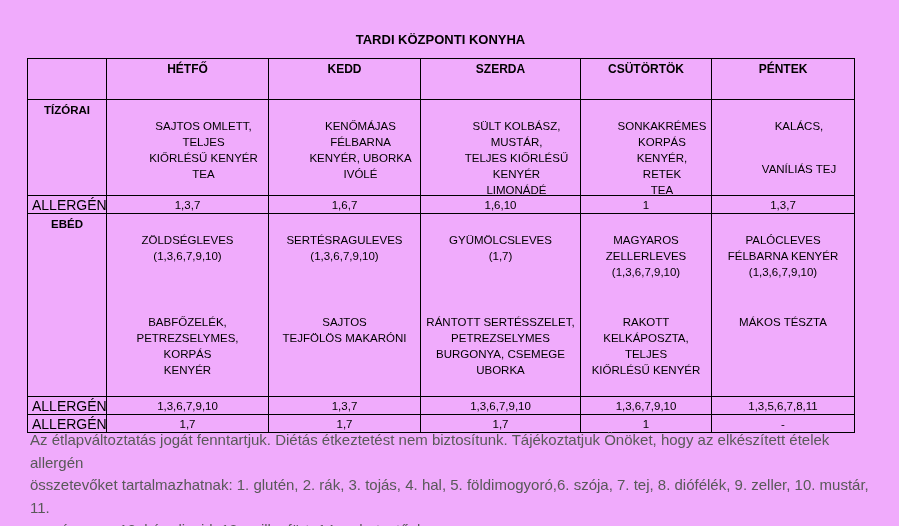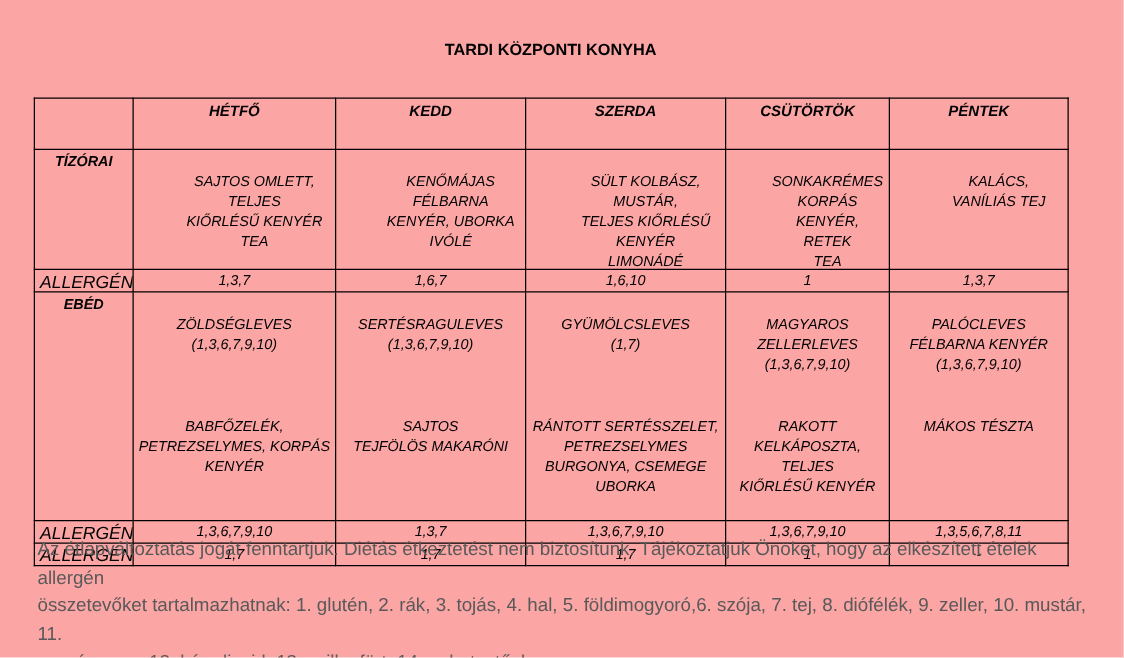--- a/index.html
+++ b/index.html
@@ -4,34 +4,34 @@
 <style>
   * { box-sizing: border-box; margin: 0; padding: 0; }
   html, body { background: #ffffff; }
   body {
     width: 899px; height: 526px;
     font-family: "Liberation Sans", sans-serif;
     color: #000;
     position: relative;
     overflow: hidden;
   }
-  .page { position: absolute; left: 0; top: 0; width: 899px; height: 526px; background: #fca5a5; }
+  .page { position: absolute; left: 0; top: 0; width: 899px; height: 526px; background: #f0abfc; }
 
   
   .title-block {
     position: absolute; left: 0; top: 16px; width: 881px;
     text-align: center; font-weight: bold; font-size: 13px; line-height: 16px;
     white-space: pre-line;
   }
   .title-block div { margin-bottom: 0; }
 
   
   table.menu {
-    position: absolute; left: 27px; top: 78px;
-    width: 827px; border-collapse: collapse; table-layout: fixed; font-style: italic;
+    position: absolute; left: 27px; top: 58px;
+    width: 827px; border-collapse: collapse; table-layout: fixed;
   }
   table.menu td {
     border: 1px solid #000;
     padding: 2px 4px;
     vertical-align: top;
     text-align: center;
     font-size: 11.5px;
     line-height: 16px;
     white-space: pre-line;
     overflow: hidden;
@@ -44,21 +44,21 @@
 
   td.rowlabel {
     text-align: left;
     font-weight: bold;
     font-size: 12px;
     padding-left: 6px;
   }
   td.rowlabel.regular { font-weight: normal; font-size: 14px; }
 
   .flexcol {
-    display: flex; flex-direction: column; 
+    display: flex; flex-direction: column; justify-content: space-between;
     height: 59px;
     margin-left: 32px;
   }
   .soup { min-height: 66px; }
 
   
   .footer-note {
     position: absolute; left: 30px; top: 429px; width: 848px;
     color: #595959;
     font-size: 15px;

